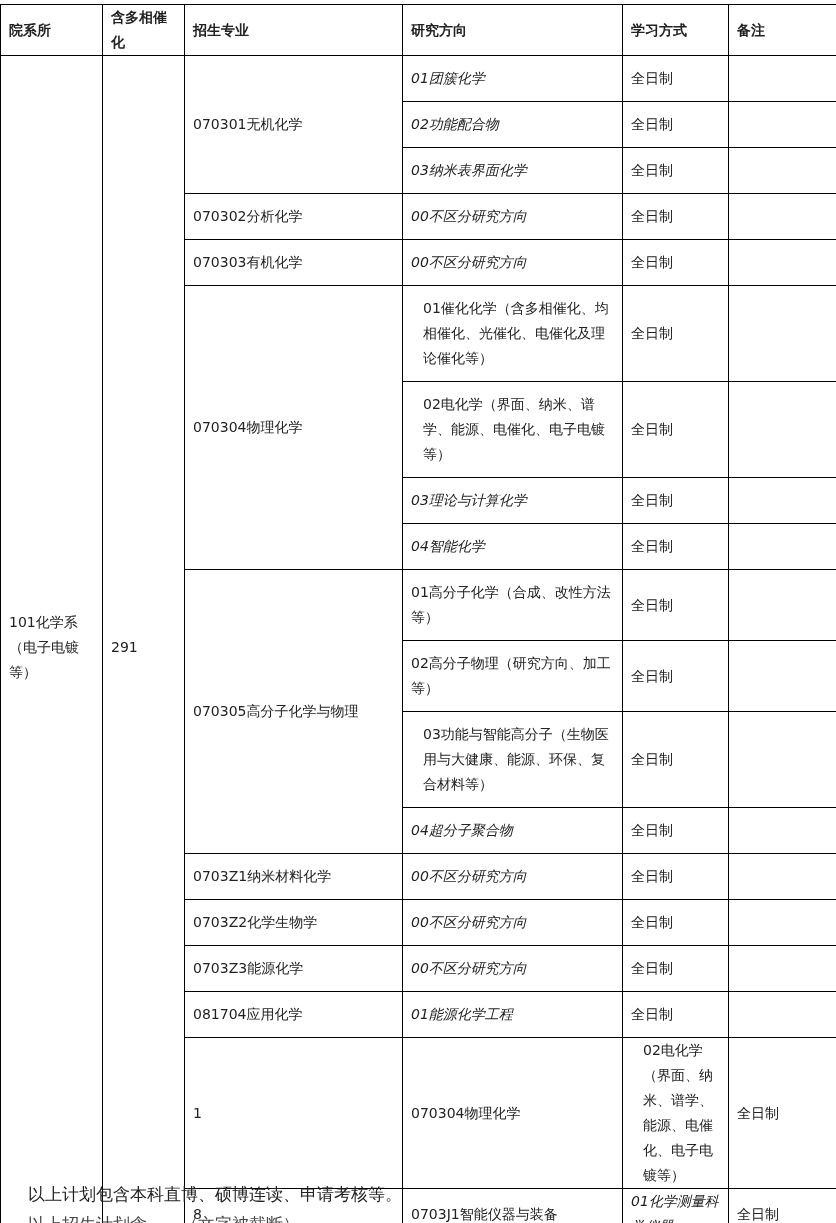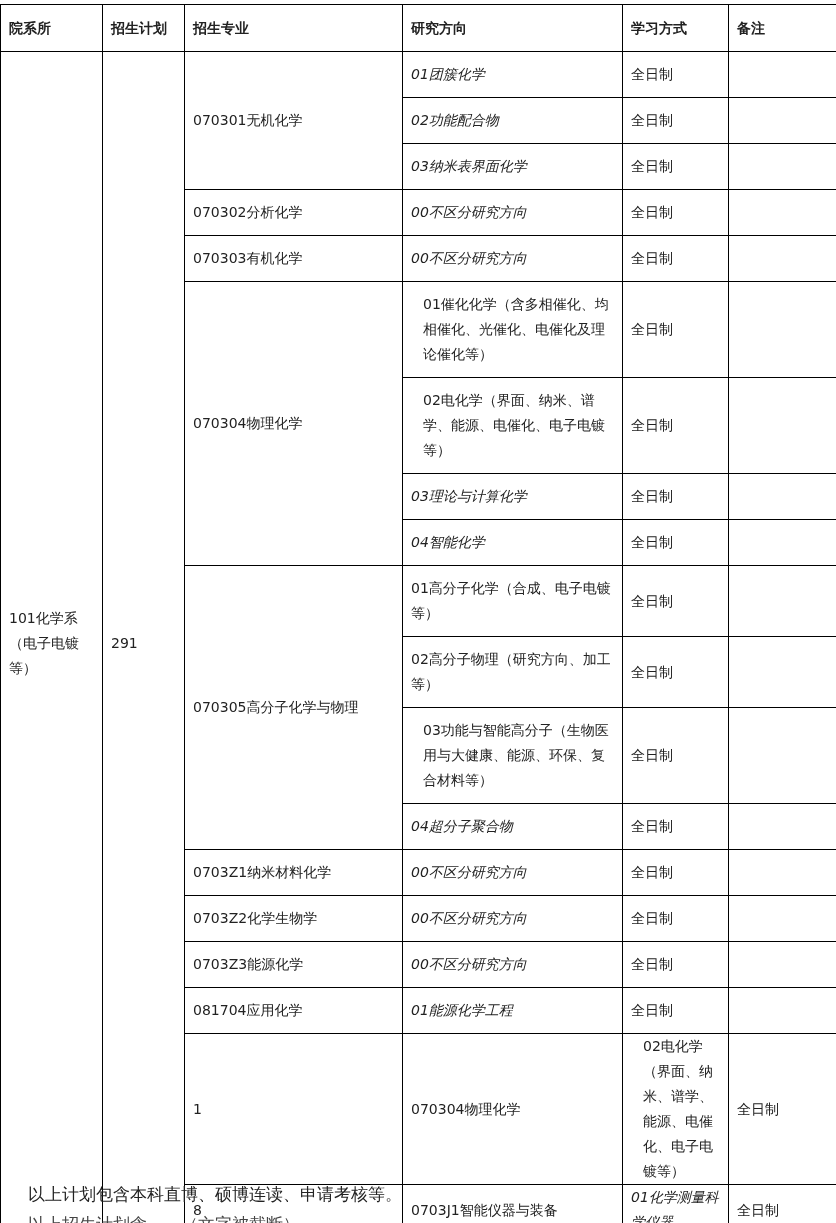--- a/index.html
+++ b/index.html
@@ -48,21 +48,21 @@
     <col style="width:102px">
     <col style="width:82px">
     <col style="width:218px">
     <col style="width:220px">
     <col style="width:106px">
     <col style="width:108px">
   </colgroup>
   <thead>
     <tr>
       <th>院系所</th>
-      <th>招生计划</th>
+      <th>含多相催化</th>
       <th>招生专业</th>
       <th>研究方向</th>
       <th>学习方式</th>
       <th>备注</th>
     </tr>
   </thead>
   <tbody>
 
     <tr>
       <td rowspan="23">101化学系（电子电镀等）</td>
@@ -114,21 +114,21 @@
       <td></td>
     </tr>
     <tr>
       <td class="h1">04智能化学</td>
       <td>全日制</td>
       <td></td>
     </tr>
 
     <tr>
       <td rowspan="4">070305高分子化学与物理</td>
-      <td class="h2">01高分子化学（合成、电子电镀等）</td>
+      <td class="h2">01高分子化学（合成、改性方法等）</td>
       <td>全日制</td>
       <td></td>
     </tr>
     <tr>
       <td class="h2">02高分子物理（研究方向、加工等）</td>
       <td>全日制</td>
       <td></td>
     </tr>
     <tr>
       <td class="h3">03功能与智能高分子（生物医用与大健康、能源、环保、复合材料等）</td>

